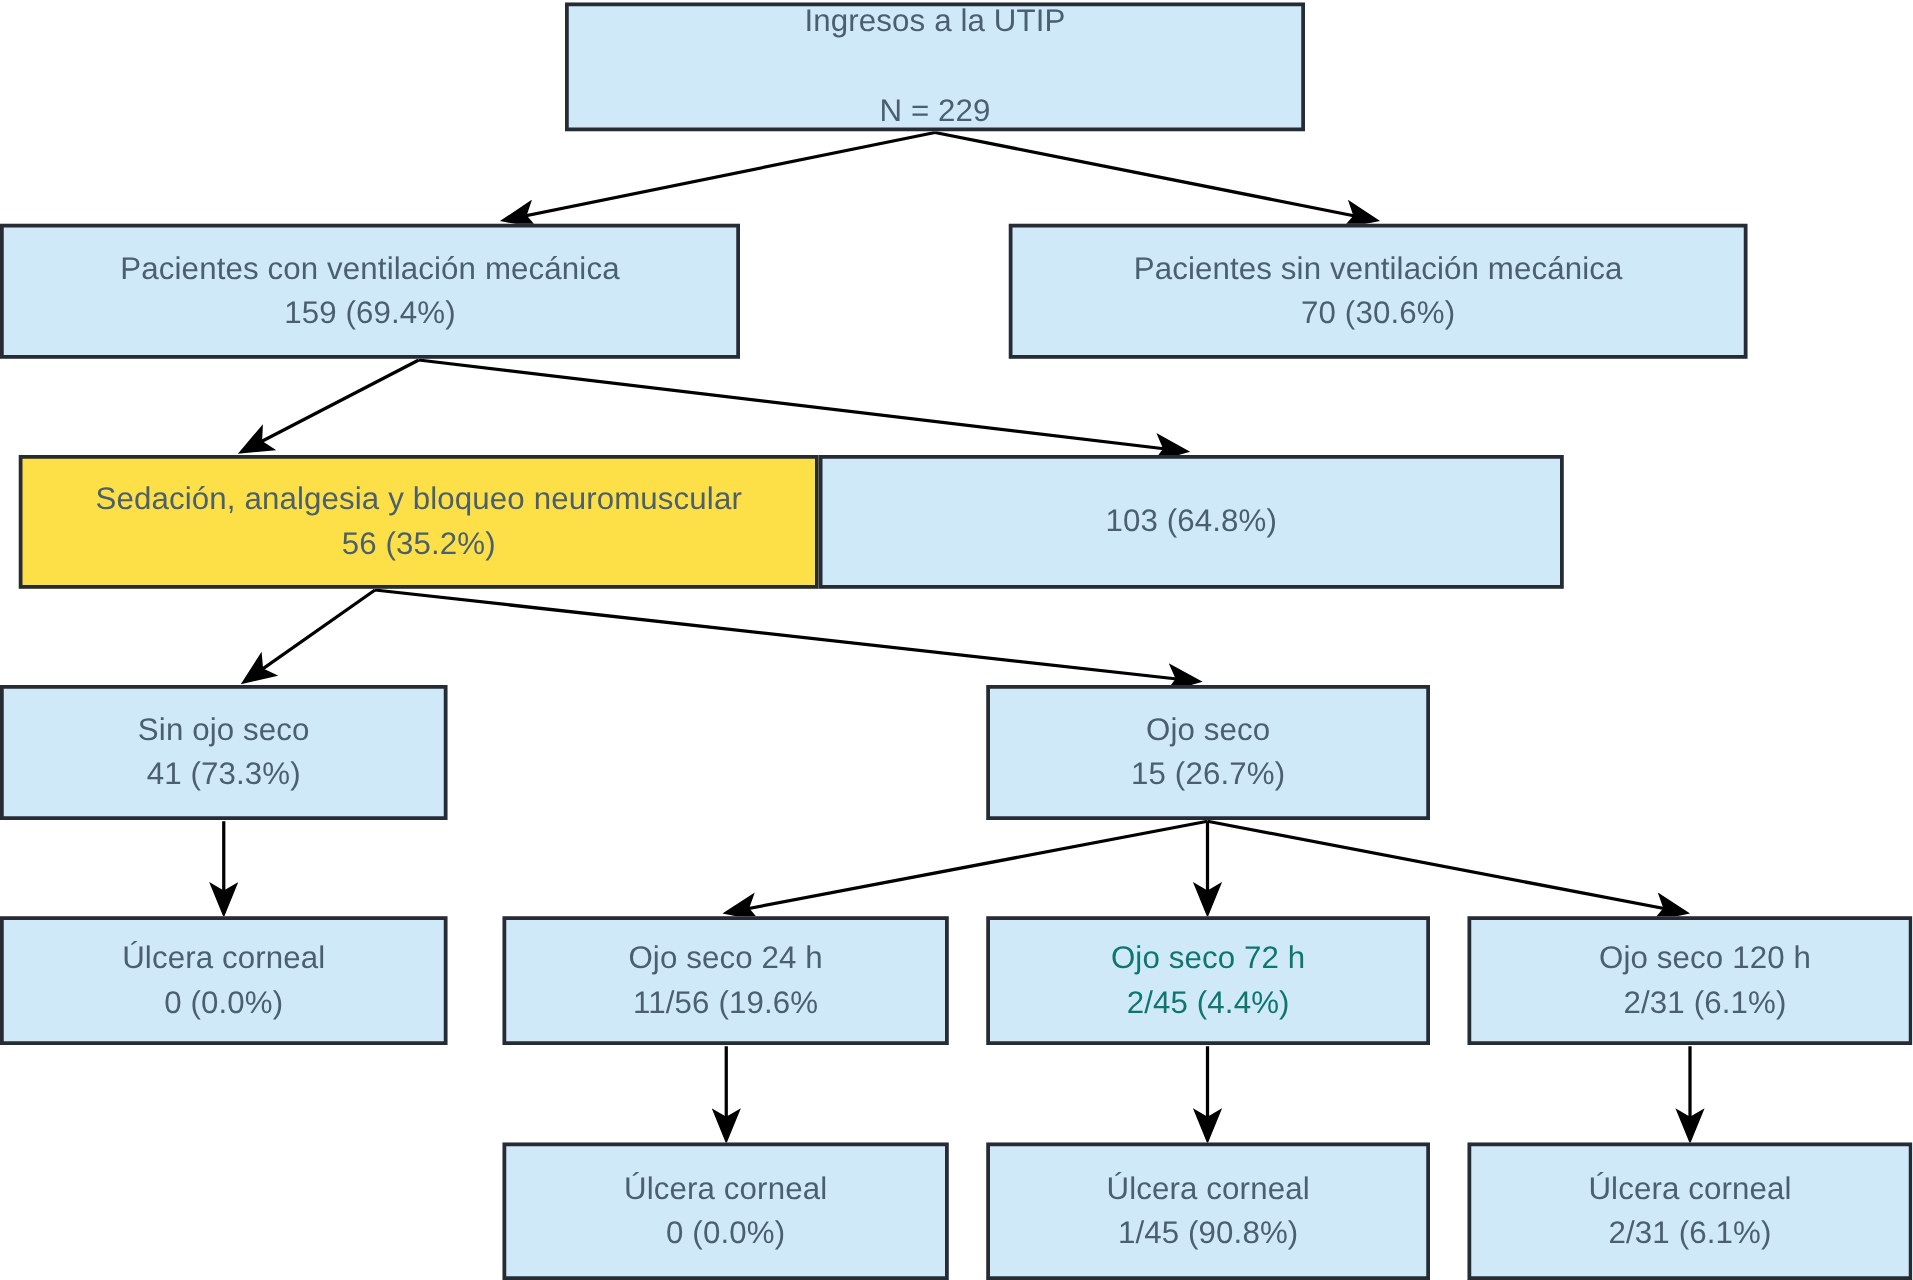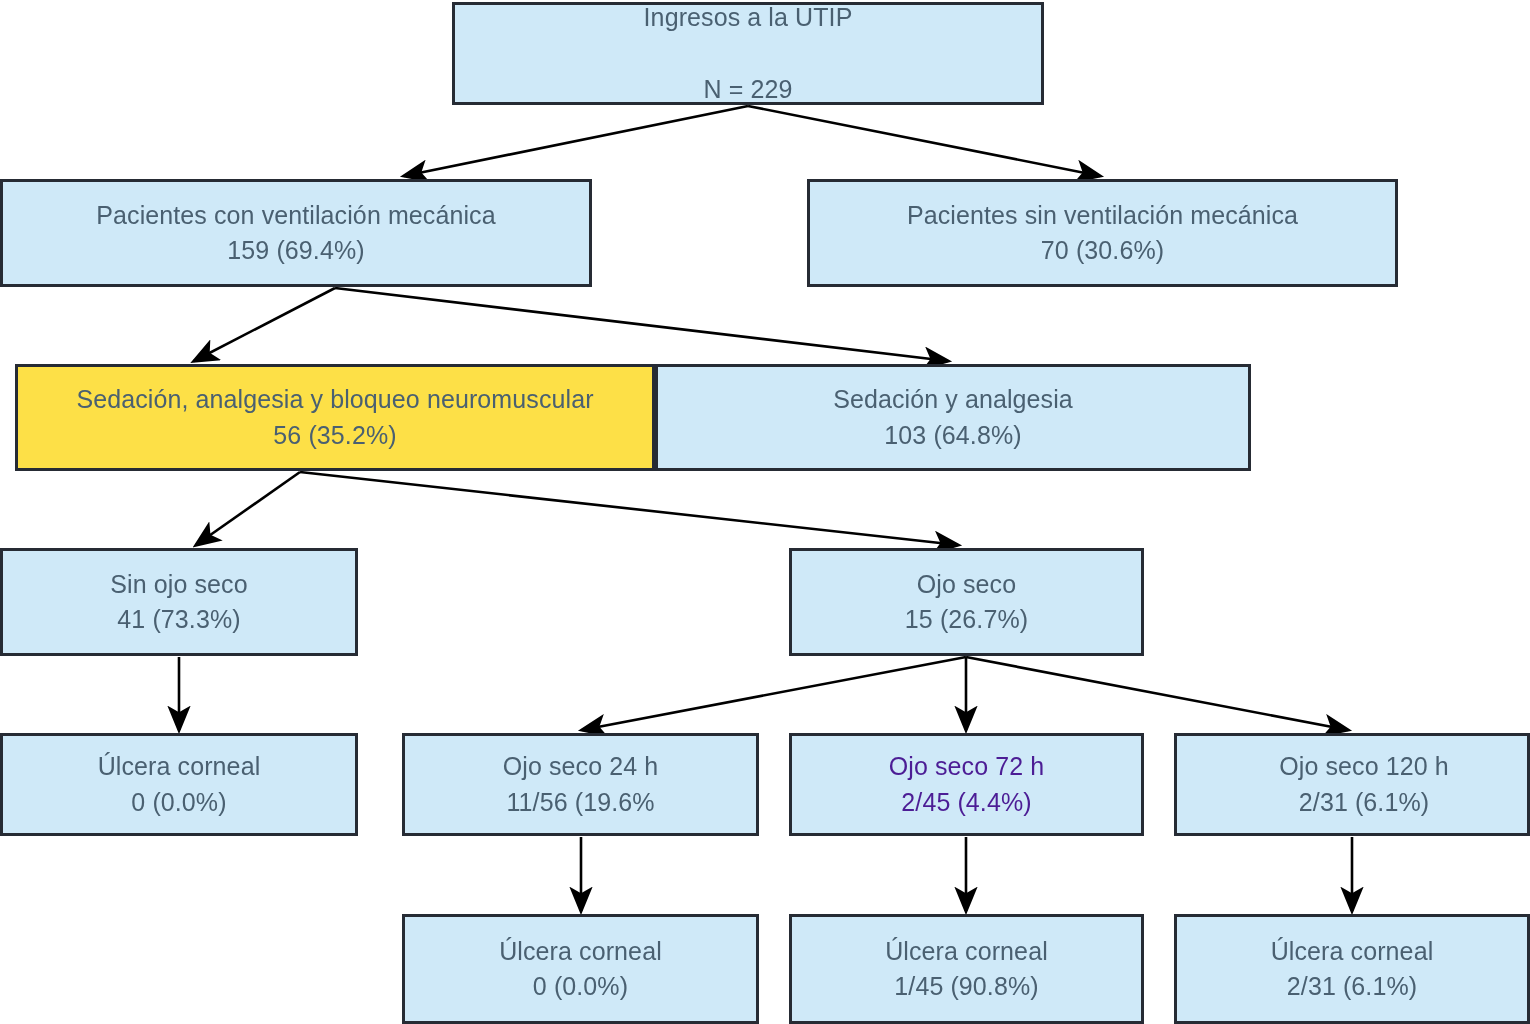--- a/index.html
+++ b/index.html
@@ -87,40 +87,39 @@
       </div>
       <div class="node" style="left: 795px; top: 179px; width: 591px; height: 108px; background: rgb(207, 233, 248); border-color: rgb(38, 43, 52); color: rgb(74, 96, 113); margin-left: 12px;">
         <span class="node-label">Pacientes sin ventilación mecánica</span>
         <span class="node-value">70 (30.6%)</span>
       </div>
       <div class="node" style="left: 15px; top: 364px; width: 640px; height: 107px; background: #fde047; border-color: rgb(38, 43, 52); color: rgb(74, 96, 113);">
         <span class="node-label">Sedación, analgesia y bloqueo neuromuscular</span>
         <span class="node-value">56 (35.2%)</span>
       </div>
       <div class="node" style="left: 655px; top: 364px; width: 596px; height: 107px; background: rgb(207, 233, 248); border-color: rgb(38, 43, 52); color: rgb(74, 96, 113);">
-        <span class="node-label">Sedación y analgesia</span>
         <span class="node-value">103 (64.8%)</span>
       </div>
       <div class="node" style="left: 0px; top: 548px; width: 358px; height: 108px; background: rgb(207, 233, 248); border-color: rgb(38, 43, 52); color: rgb(74, 96, 113);">
         <span class="node-label">Sin ojo seco</span>
         <span class="node-value">41 (73.3%)</span>
       </div>
       <div class="node" style="left: 789px; top: 548px; width: 355px; height: 108px; background: rgb(207, 233, 248); border-color: rgb(38, 43, 52); color: rgb(74, 96, 113);">
         <span class="node-label">Ojo seco</span>
         <span class="node-value">15 (26.7%)</span>
       </div>
       <div class="node" style="left: 0px; top: 733px; width: 358px; height: 103px; background: rgb(207, 233, 248); border-color: rgb(38, 43, 52); color: rgb(74, 96, 113);">
         <span class="node-label">Úlcera corneal</span>
         <span class="node-value">0 (0.0%)</span>
       </div>
       <div class="node" style="left: 402px; top: 733px; width: 357px; height: 103px; background: rgb(207, 233, 248); border-color: rgb(38, 43, 52); color: rgb(74, 96, 113);">
         <span class="node-label">Ojo seco 24 h</span>
         <span class="node-value">11/56 (19.6%</span>
       </div>
-      <div class="node" style="left: 789px; top: 733px; width: 355px; height: 103px; background: rgb(207, 233, 248); border-color: rgb(38, 43, 52); color: #4c1d95;">
+      <div class="node" style="left: 789px; top: 733px; width: 355px; height: 103px; background: rgb(207, 233, 248); border-color: rgb(38, 43, 52); color: #0f766e;">
         <span class="node-label">Ojo seco 72 h</span>
         <span class="node-value">2/45 (4.4%)</span>
       </div>
       <div class="node" style="left: 1174px; top: 733px; width: 356px; height: 103px; background: rgb(207, 233, 248); border-color: rgb(38, 43, 52); color: rgb(74, 96, 113); padding-left: 24px;">
         <span class="node-label">Ojo seco 120 h</span>
         <span class="node-value">2/31 (6.1%)</span>
       </div>
       <div class="node" style="left: 402px; top: 914px; width: 357px; height: 110px; background: rgb(207, 233, 248); border-color: rgb(38, 43, 52); color: rgb(74, 96, 113);">
         <span class="node-label">Úlcera corneal</span>
         <span class="node-value">0 (0.0%)</span>

